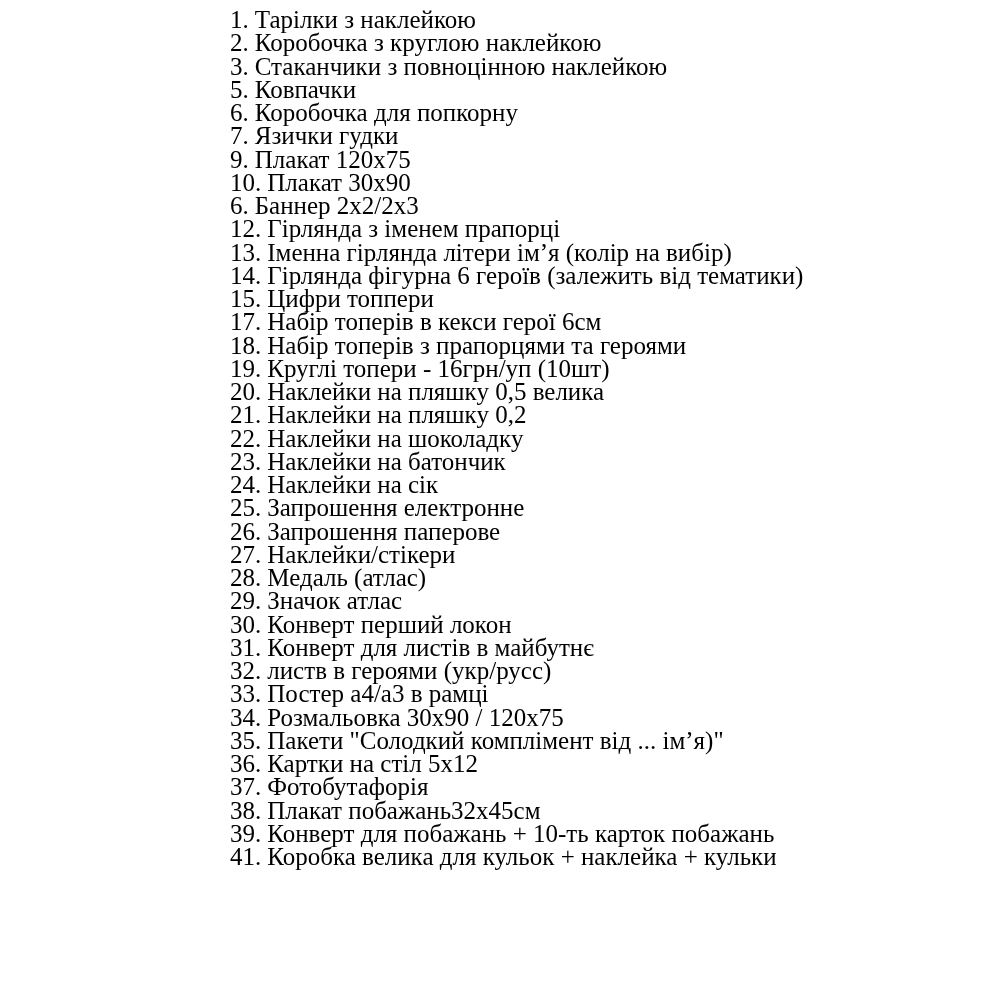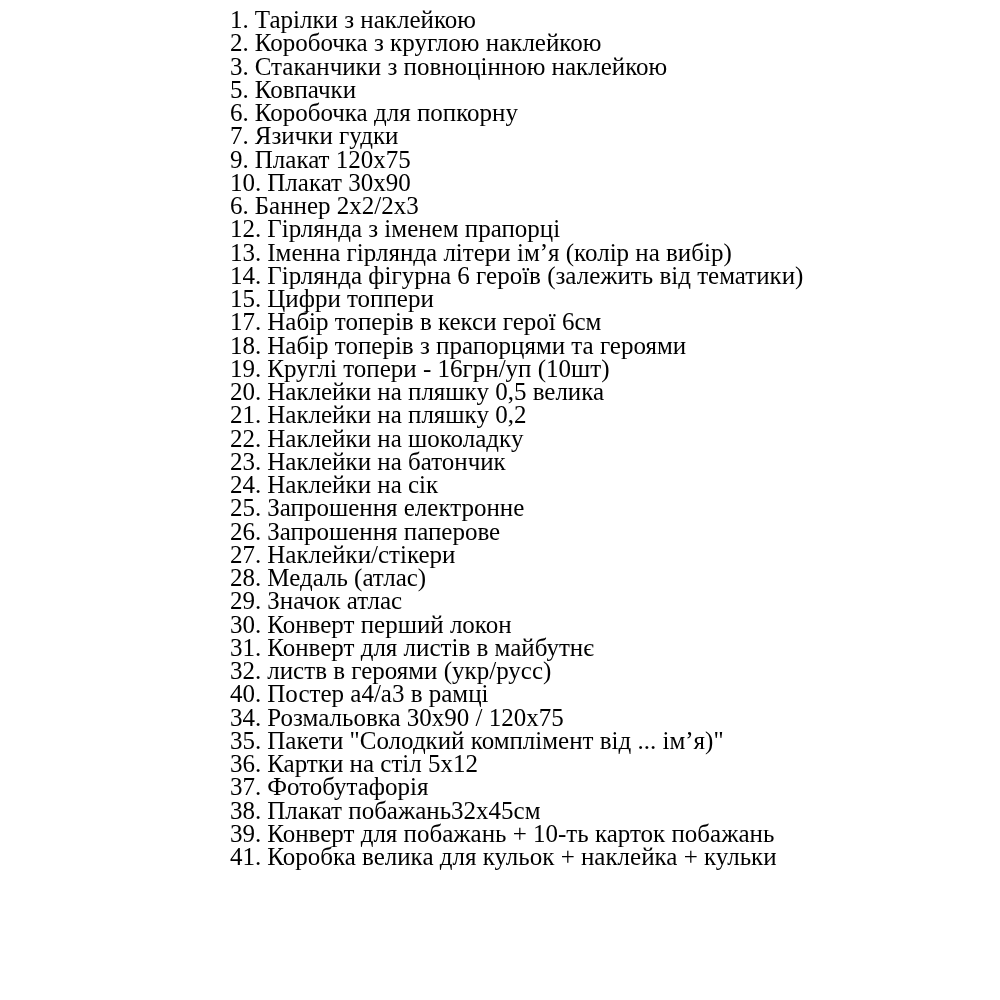--- a/index.html
+++ b/index.html
@@ -148,21 +148,21 @@
 
   <div class="row">
     <span class="num">31.</span><span class="txt">Конверт для листів в майбутнє</span>
   </div>
 
   <div class="row">
     <span class="num">32.</span><span class="txt">листв в героями (укр/русс)</span>
   </div>
 
   <div class="row">
-    <span class="num">40.</span><span class="txt">Постер а4/а3 в рамці</span>
+    <span class="num">33.</span><span class="txt">Постер а4/а3 в рамці</span>
   </div>
 
   <div class="row">
     <span class="num">34.</span><span class="txt">Розмальовка 30х90 / 120х75</span>
   </div>
 
   <div class="row">
     <span class="num">35.</span><span class="txt">Пакети "Солодкий комплімент від ... ім’я)"</span>
   </div>
 

